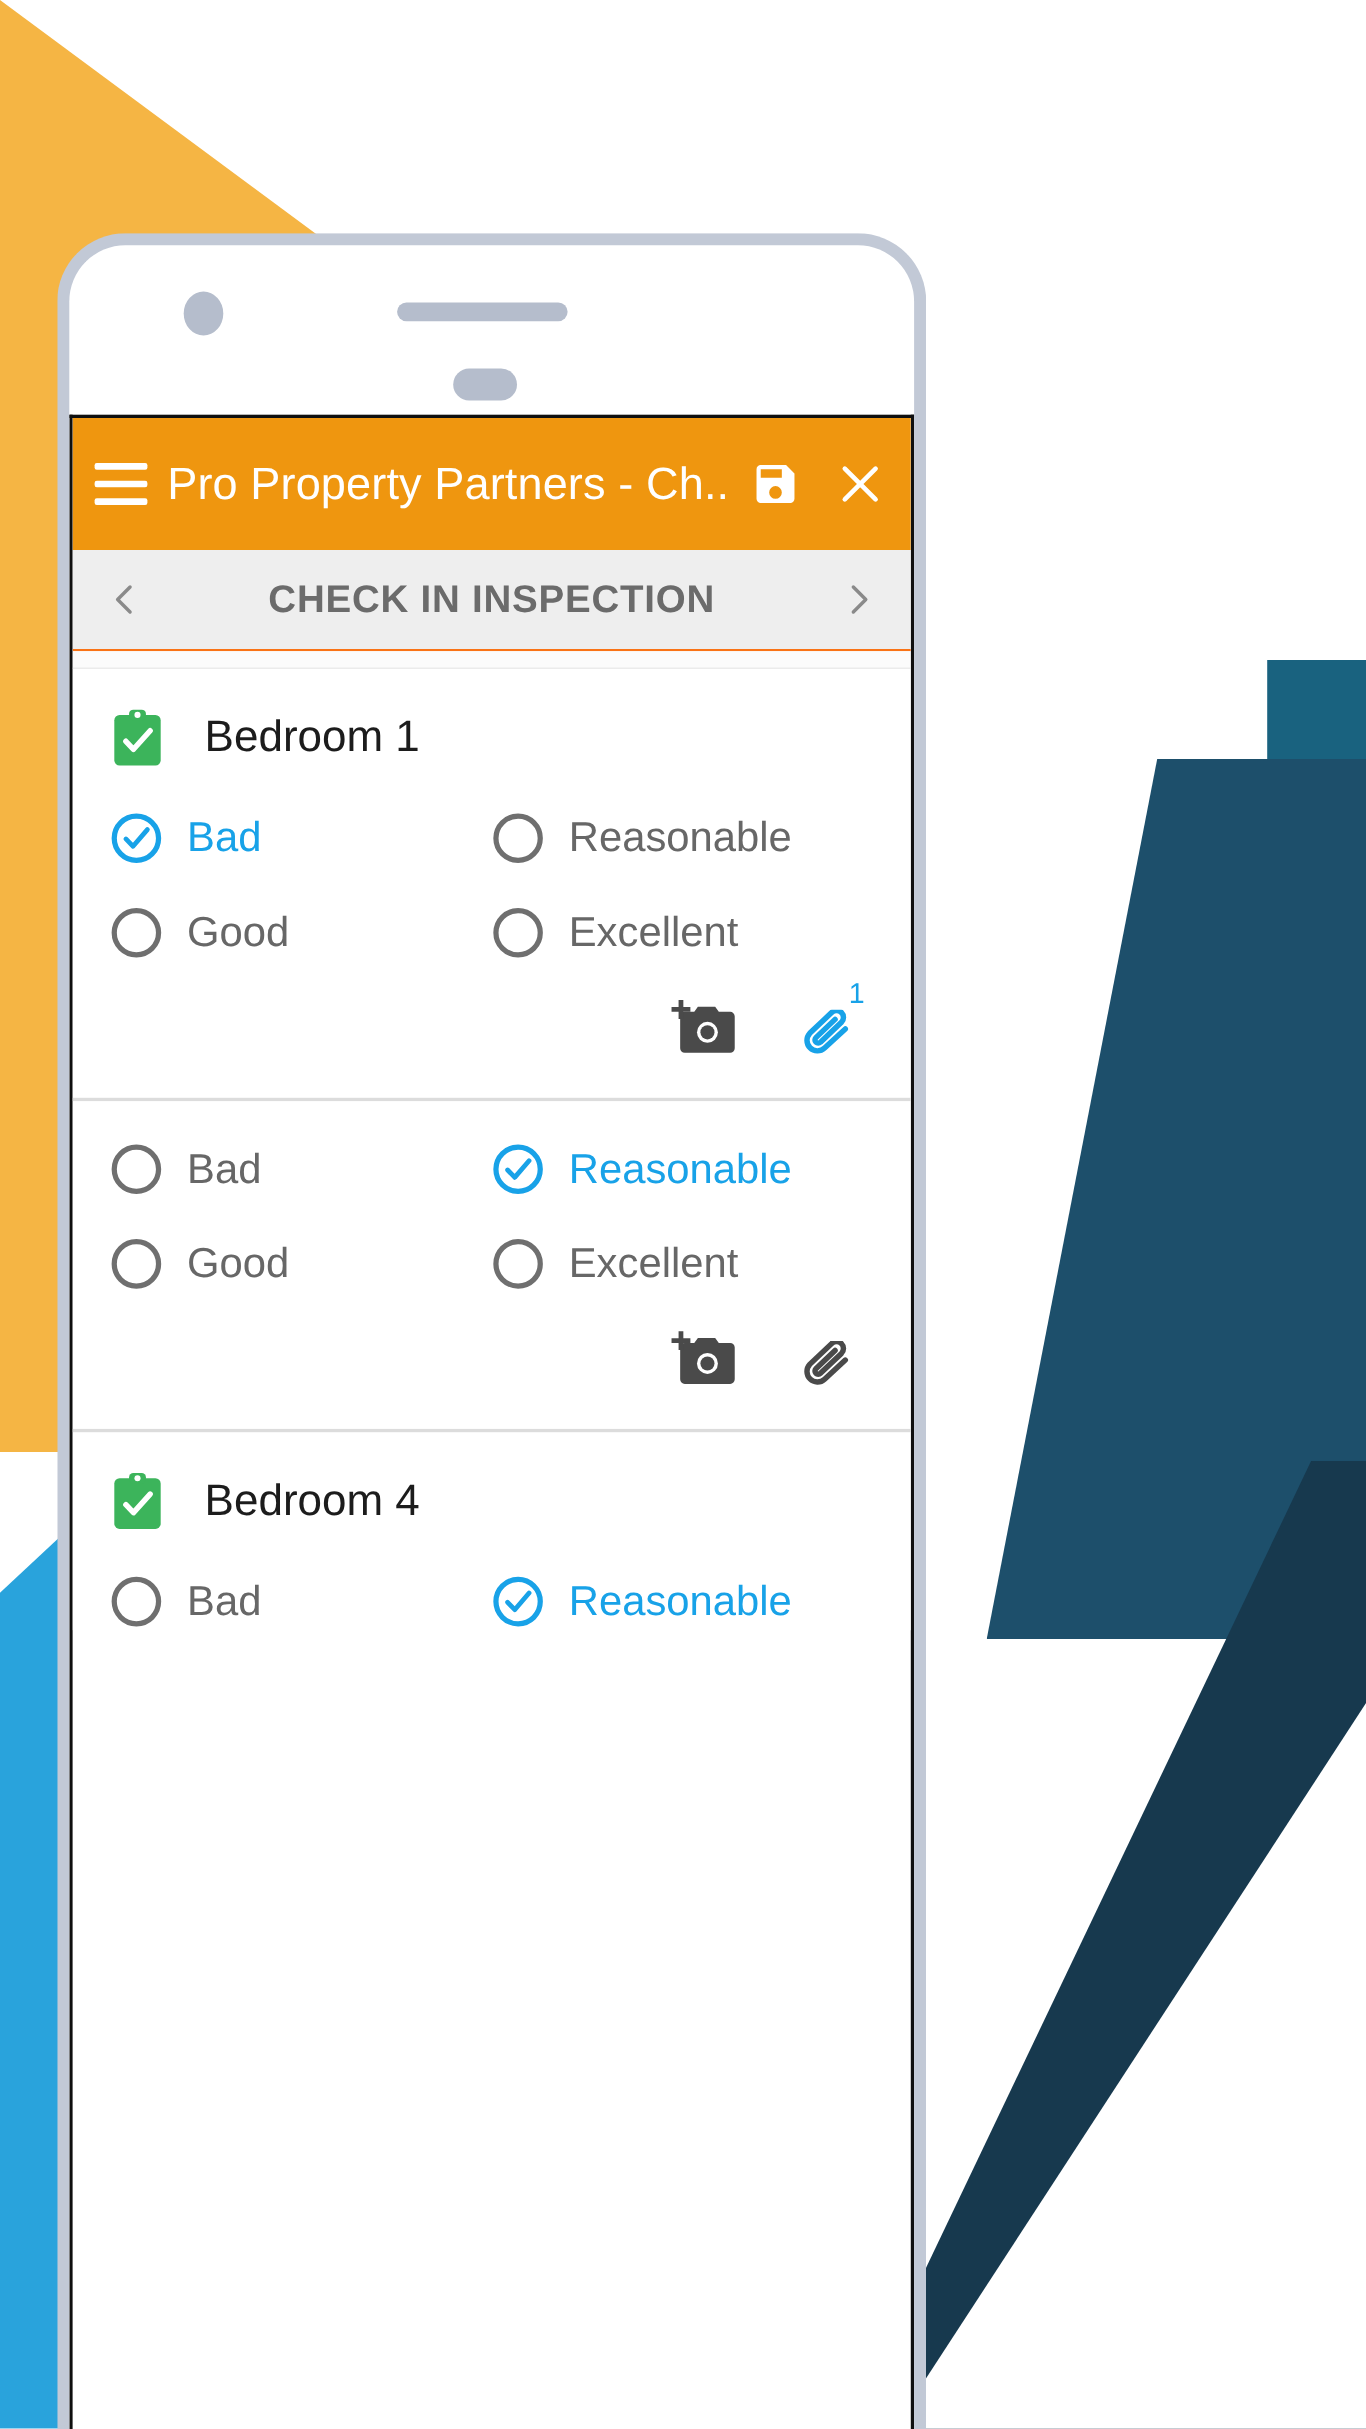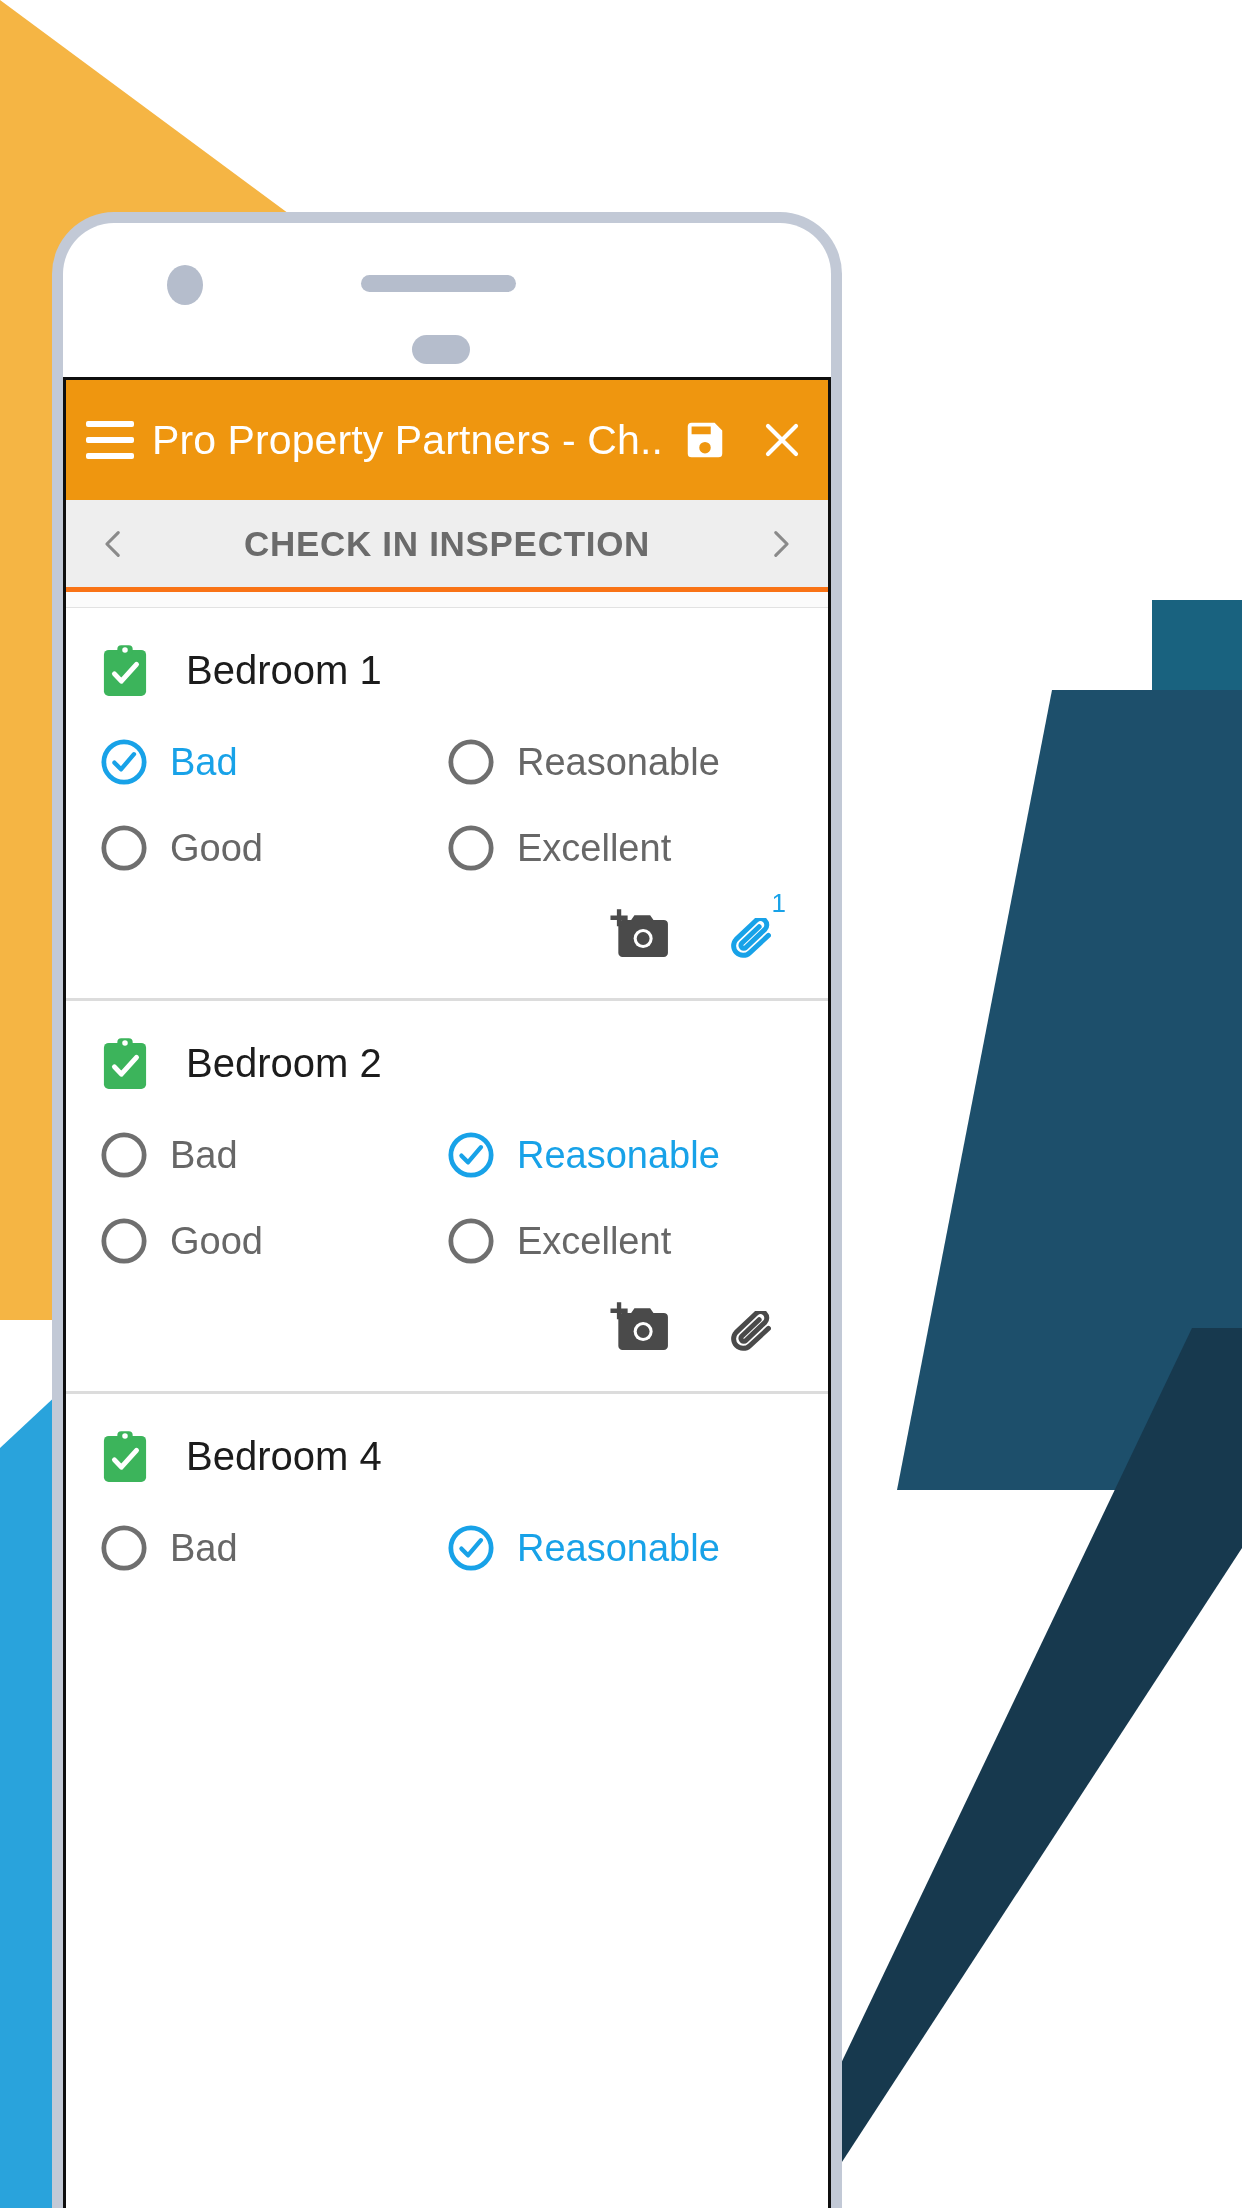--- a/index.html
+++ b/index.html
@@ -116,21 +116,21 @@
     overflow: hidden;
     letter-spacing: .1px;
   }
   .appbar-icon { flex: 0 0 auto; cursor: pointer; display: flex; align-items: center; }
 
   
   .secnav {
     display: flex; align-items: center;
     height: 92px;
     background: #eeeeee;
-    border-bottom: 5px solid #f97316;
+    border-bottom: 2px solid #f97316;
     padding: 0 22px;
   }
   .secnav-arrow {
     width: 52px; flex: 0 0 auto;
     display: flex; align-items: center; justify-content: center;
     cursor: pointer;
   }
   .secnav-title {
     flex: 1 1 auto; text-align: center;
     color: #6b6b6b;
@@ -291,31 +291,20 @@
             <div class="action">
               <svg width="58" height="46" viewBox="0 0 28 22" aria-hidden="true">
                 <path fill="none" stroke="#18a2e8" stroke-width="2.4" stroke-linecap="round" d="M20.5 8.3l-9.1 8.4a4.6 4.6 0 0 1-6.5-6.5l9.6-9.1a3 3 0 0 1 4.3 4.3l-9.2 8.7a1.4 1.4 0 0 1-2-2l8.4-8"></path>
               </svg>
               <span class="badge">1</span>
             </div>
           </div>
   </div>
 
   <div class="card">
-    <div class="card-head">
-      <span class="clipboard">
-        <svg width="46" height="54" viewBox="0 0 24 28" aria-hidden="true">
-          <rect x="1" y="3" width="22" height="24" rx="2.5" fill="#3cb45b"></rect>
-          <rect x="8" y="0.5" width="8" height="5" rx="2" fill="#3cb45b"></rect>
-          <circle cx="12" cy="3" r="1.45" fill="#ffffff"></circle>
-          <path fill="none" stroke="#ffffff" stroke-width="2.6" stroke-linecap="round" stroke-linejoin="round" d="M6.5 15.5l3.6 3.8L18 10.5"></path>
-        </svg>
-      </span>
-      <span class="card-title">Bedroom 2</span>
-    </div>
     <div class="opt-grid">
             <div class="opt">
               <span class="radio"><svg width="52" height="52" viewBox="0 0 24 24" aria-hidden="true">
                   <circle cx="12" cy="12" r="9.3" fill="none" stroke="#6f6f6f" stroke-width="2.2"></circle>
                 </svg></span>
               <span class="opt-label">Bad</span>
             </div>
             <div class="opt checked">
               <span class="radio"><svg width="52" height="52" viewBox="0 0 24 24" aria-hidden="true">
                   <circle cx="12" cy="12" r="9.3" fill="none" stroke="#18a2e8" stroke-width="2.2"></circle>

